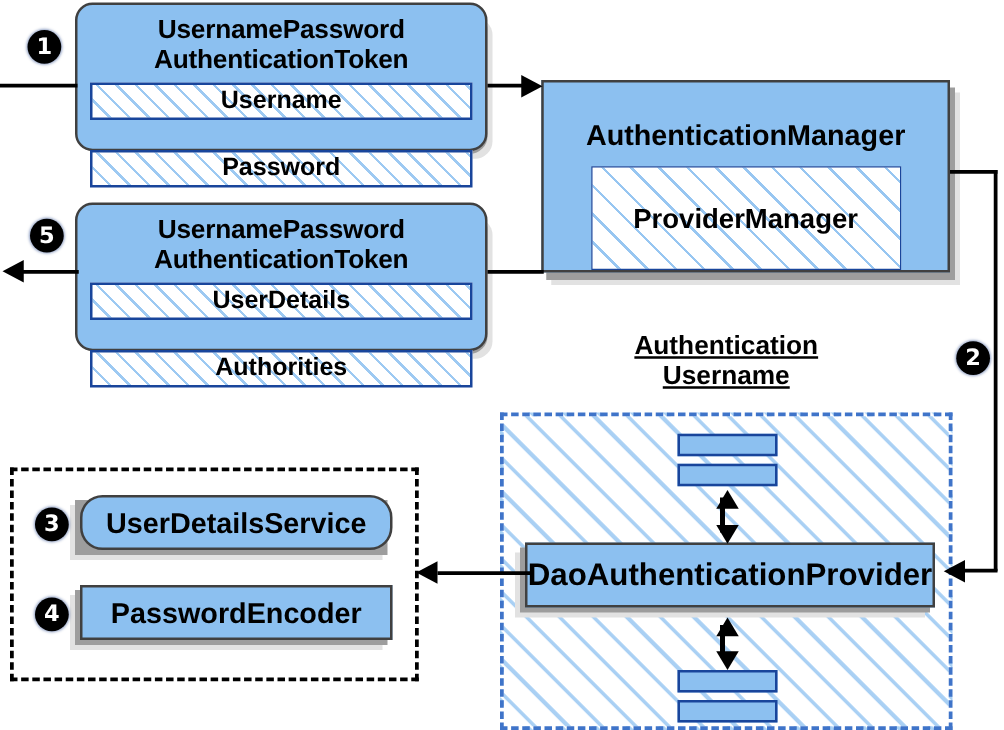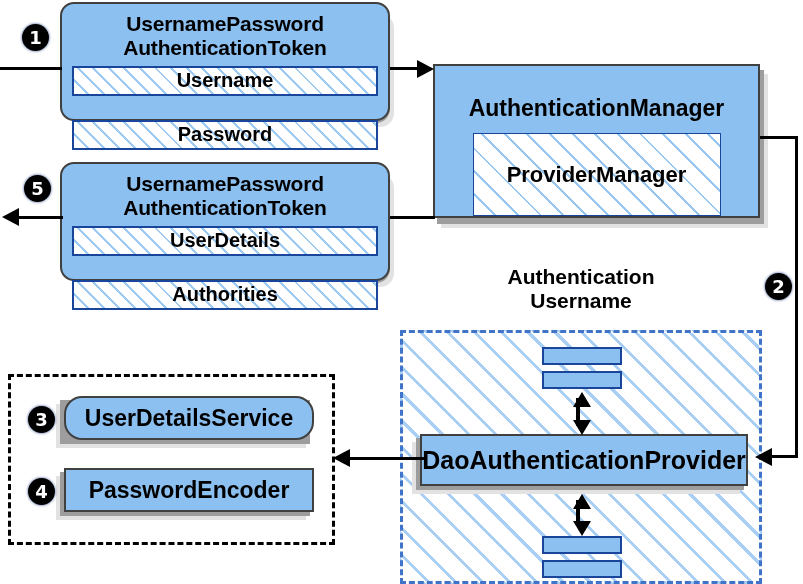--- a/index.html
+++ b/index.html
@@ -140,21 +140,21 @@
   }
 
   .line{background:#000000;position:absolute;z-index:4;}
   .arrow{position:absolute;width:0;height:0;z-index:5;}
   .arrow-left{border-top:9px solid transparent;border-bottom:9px solid transparent;border-right:17px solid #000;}
   .arrow-right{border-top:9px solid transparent;border-bottom:9px solid transparent;border-left:17px solid #000;}
   .arrow-up{border-left:9px solid transparent;border-right:9px solid transparent;border-bottom:15px solid #000;}
   .arrow-down{border-left:9px solid transparent;border-right:9px solid transparent;border-top:15px solid #000;}
 
   .ap-title{
-    font-size:21px;font-weight:bold;text-align:center;line-height:1.14;color:#000;
+    font-size:21px;font-weight:bold;text-align:center;line-height:1.14;color:#000;text-decoration:underline;
   }
   .mini-bar{
     box-sizing:border-box;
     background:#8cc0f0;
     border:2px solid #19459b;
   }
 </style>
 </head>
 <body>
 

